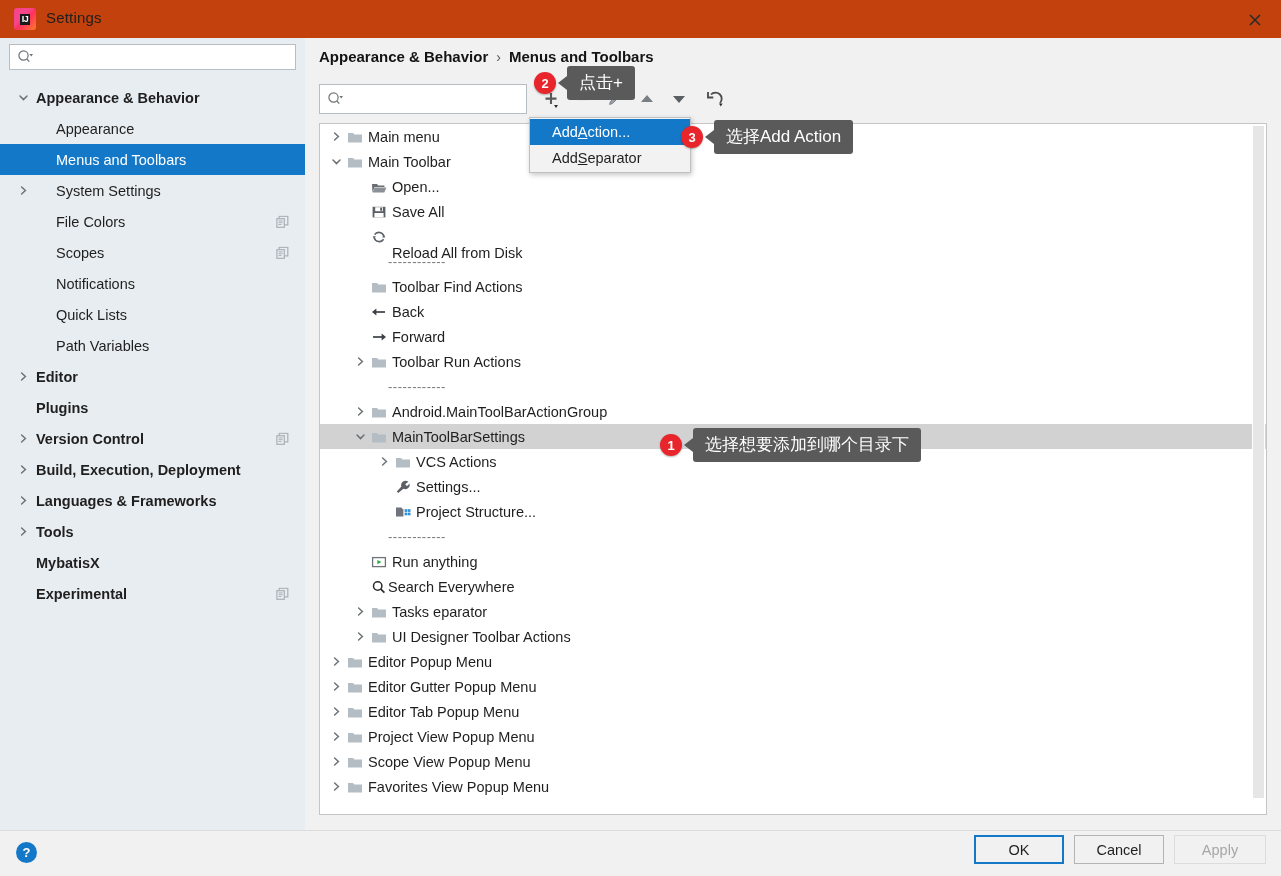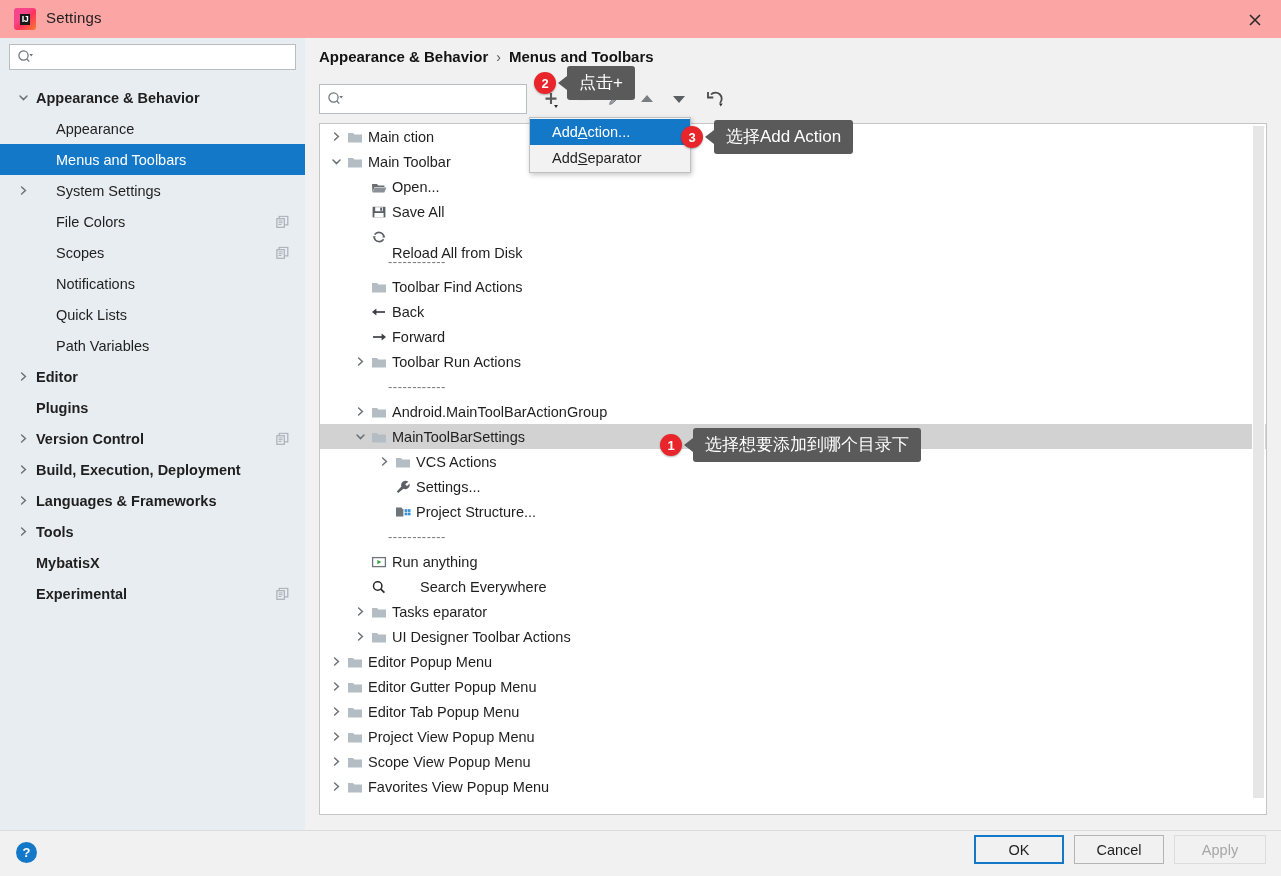--- a/index.html
+++ b/index.html
@@ -12,21 +12,21 @@
   #root {
     position: relative;
     width: 1281px; height: 876px;
     background: #f1f1f1;
   }
 
   
   .titlebar {
     position: absolute; top: 0; left: 0;
     width: 1281px; height: 38px;
-    background: #fca5a5;
+    background: #c2410c;
     display: flex; align-items: center; padding-left: 28px;
   }
   .app-logo {
     position: absolute; left: 14px; top: 8px;
     width: 22px; height: 22px;
     border-radius: 3px;
     background: linear-gradient(135deg,#f6458a 0%,#f6458a 38%,#fe315d 55%,#ff7b2e 100%);
     display: flex; align-items: center; justify-content: center;
   }
   .app-logo .ij {
@@ -446,21 +446,21 @@
                 <path d="M3.6 2 L7.4 5.5 L3.6 9" stroke="#6e7377" stroke-width="1.5" fill="none" stroke-linecap="round"></path>
               </svg>
             </span>
             <span class="ticon" style="left: 26px;">
               <span style="display: flex; align-items: center;">
                 <svg width="16" height="14" viewBox="0 0 16 14">
                   <path d="M1 3 H6 L7.4 4.6 H15 V12.5 H1 Z" fill="#b4bdc4"></path>
                 </svg>
               </span>
             </span>
-            <span class="tlabel" style="padding-left: 48px;">Main ction</span>
+            <span class="tlabel" style="padding-left: 48px;">Main menu</span>
           </div>
           <div class="trow">
             <span class="tw" style="left: 8px;">
               <svg width="11" height="11" viewBox="0 0 11 11">
                 <path d="M2 4 L5.5 7.6 L9 4" stroke="#6e7377" stroke-width="1.5" fill="none" stroke-linecap="round"></path>
               </svg>
             </span>
             <span class="ticon" style="left: 26px;">
               <span style="display: flex; align-items: center;">
                 <svg width="16" height="14" viewBox="0 0 16 14">
@@ -645,21 +645,21 @@
           </div>
           <div class="trow">
             <span class="ticon" style="left: 50px;">
               <span style="display: flex; align-items: center;">
                 <svg width="16" height="14" viewBox="0 0 16 14">
                   <circle cx="6.7" cy="6" r="4.2" stroke="#2b2b2b" stroke-width="1.5" fill="none"></circle>
                   <path d="M9.8 9.2 L13.4 12.6" stroke="#2b2b2b" stroke-width="1.7" fill="none"></path>
                 </svg>
               </span>
             </span>
-            <span class="tlabel" style="padding-left: 68px; margin-left: 32px;">Search Everywhere</span>
+            <span class="tlabel" style="padding-left: 68px;">Search Everywhere</span>
           </div>
           <div class="trow">
             <span class="tw" style="left: 32px;">
               <svg width="11" height="11" viewBox="0 0 11 11">
                 <path d="M3.6 2 L7.4 5.5 L3.6 9" stroke="#6e7377" stroke-width="1.5" fill="none" stroke-linecap="round"></path>
               </svg>
             </span>
             <span class="ticon" style="left: 50px;">
               <span style="display: flex; align-items: center;">
                 <svg width="16" height="14" viewBox="0 0 16 14">

